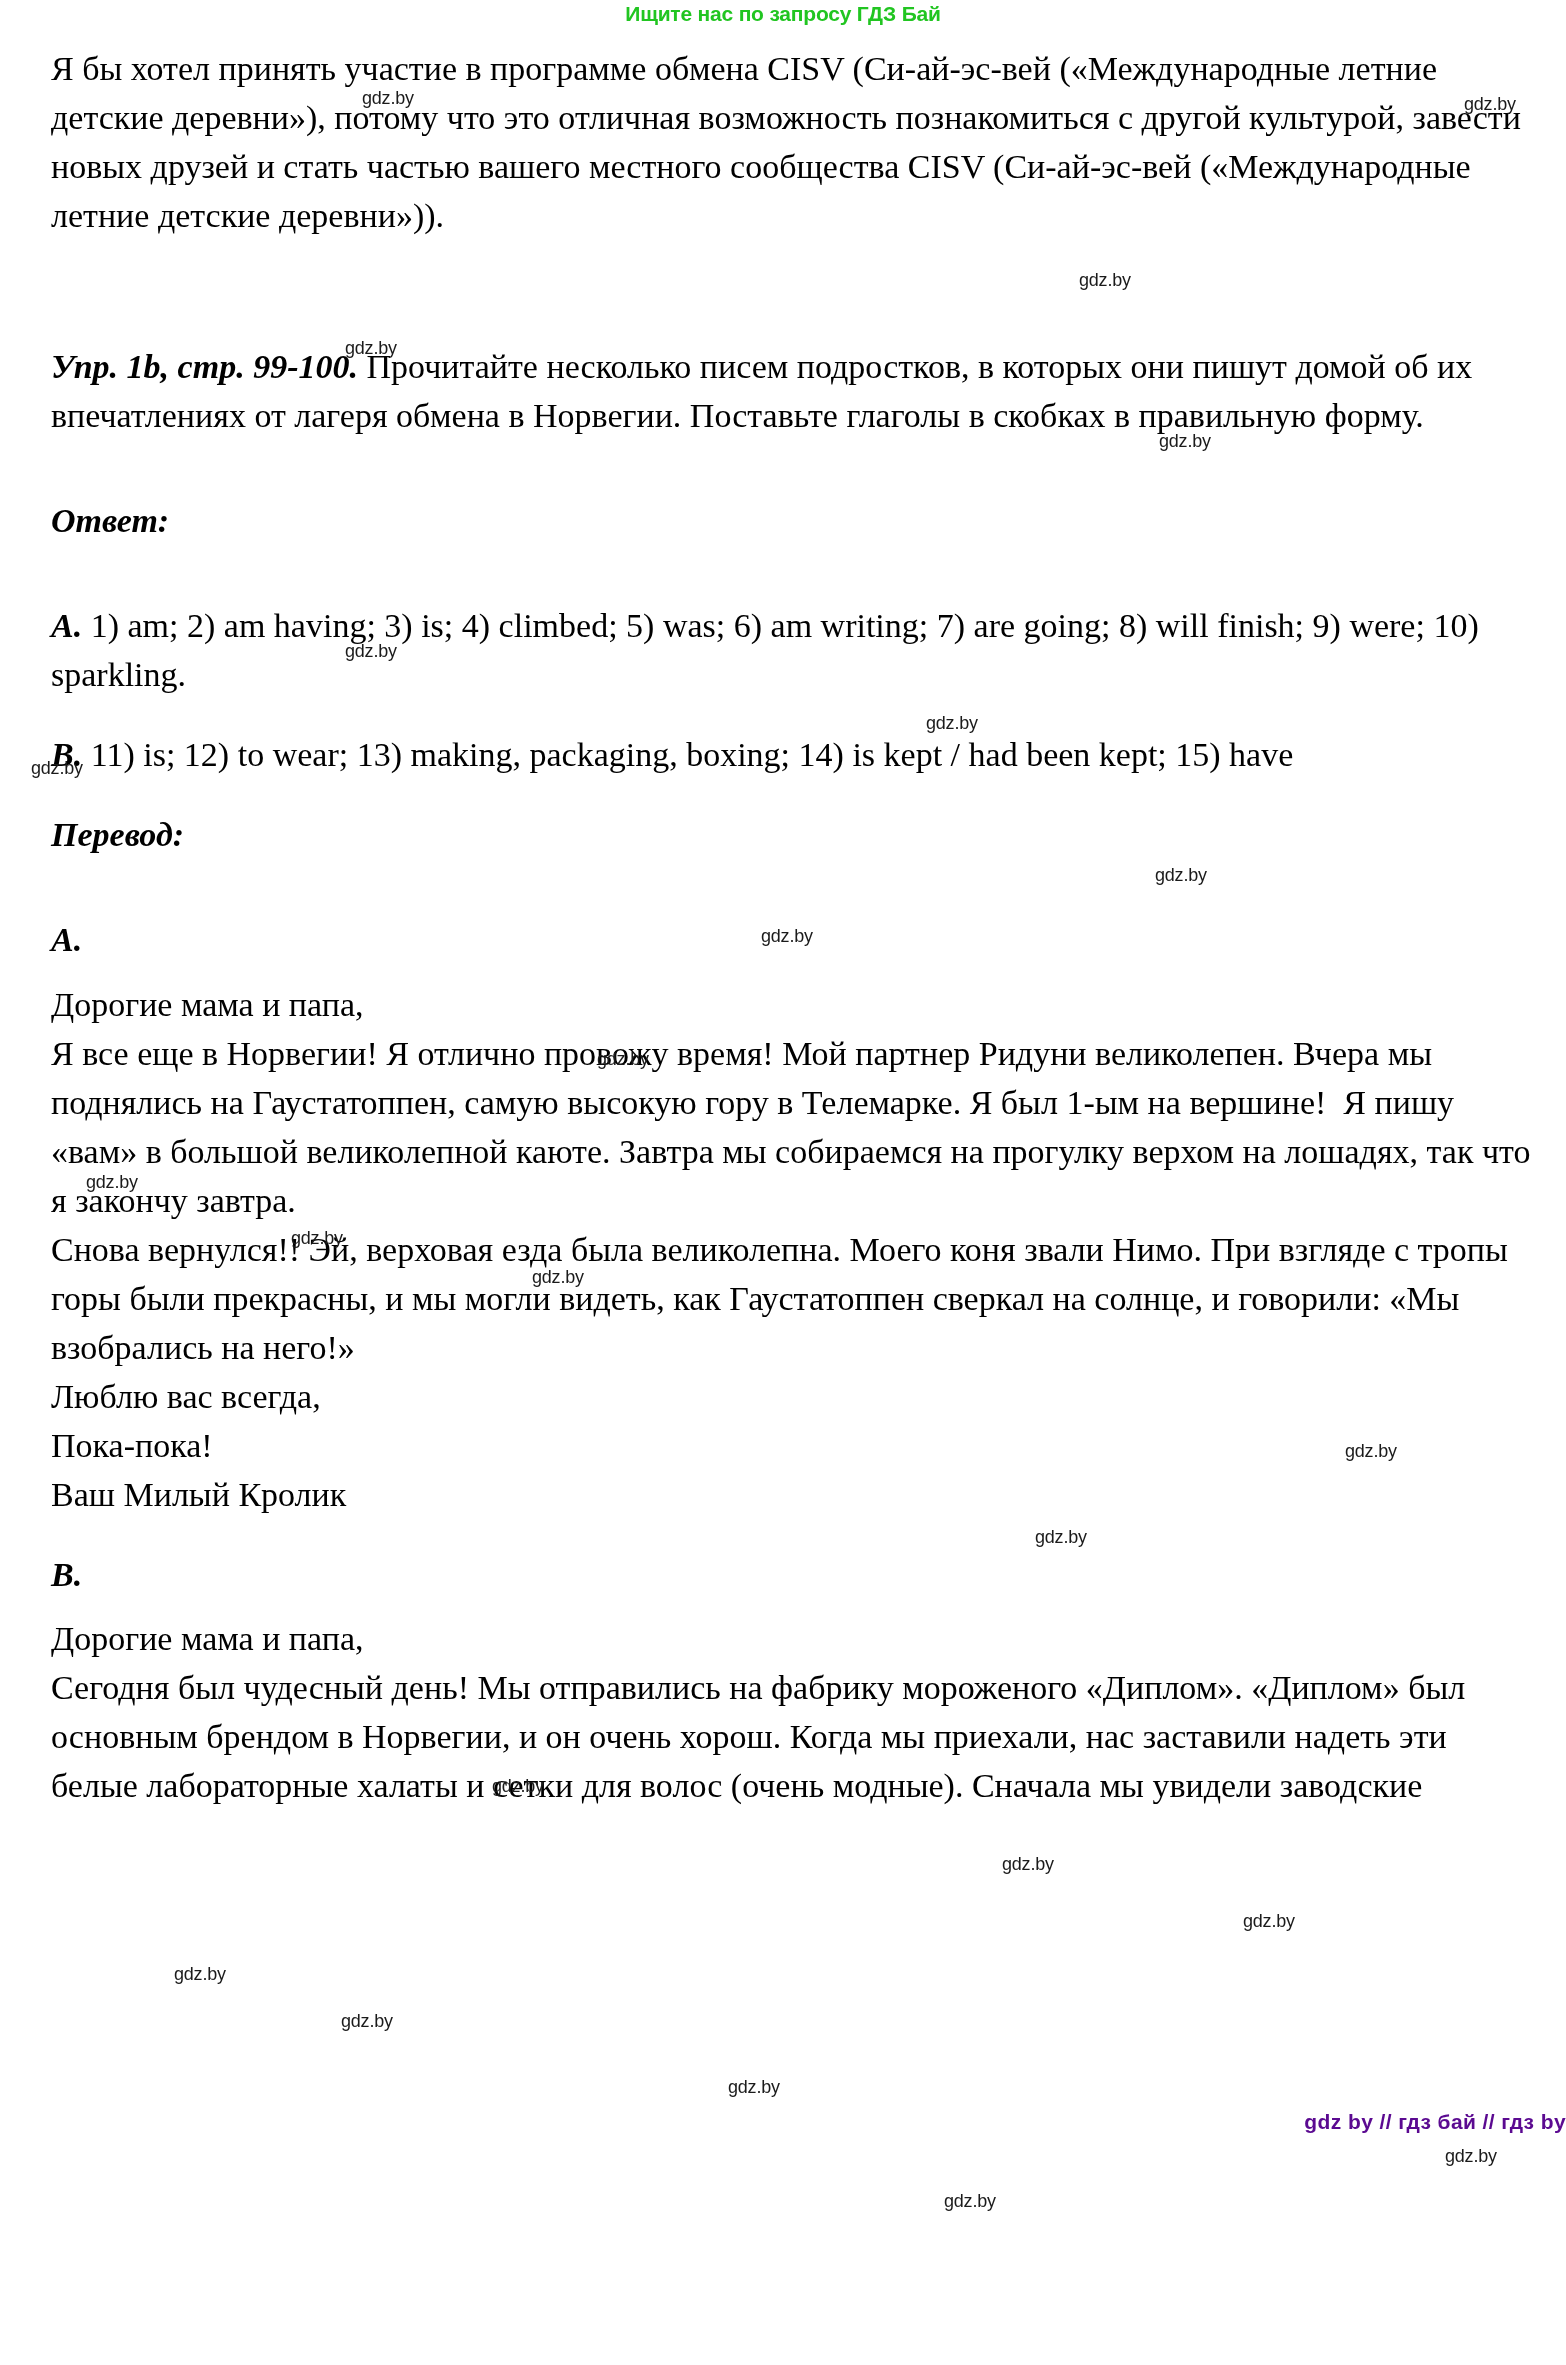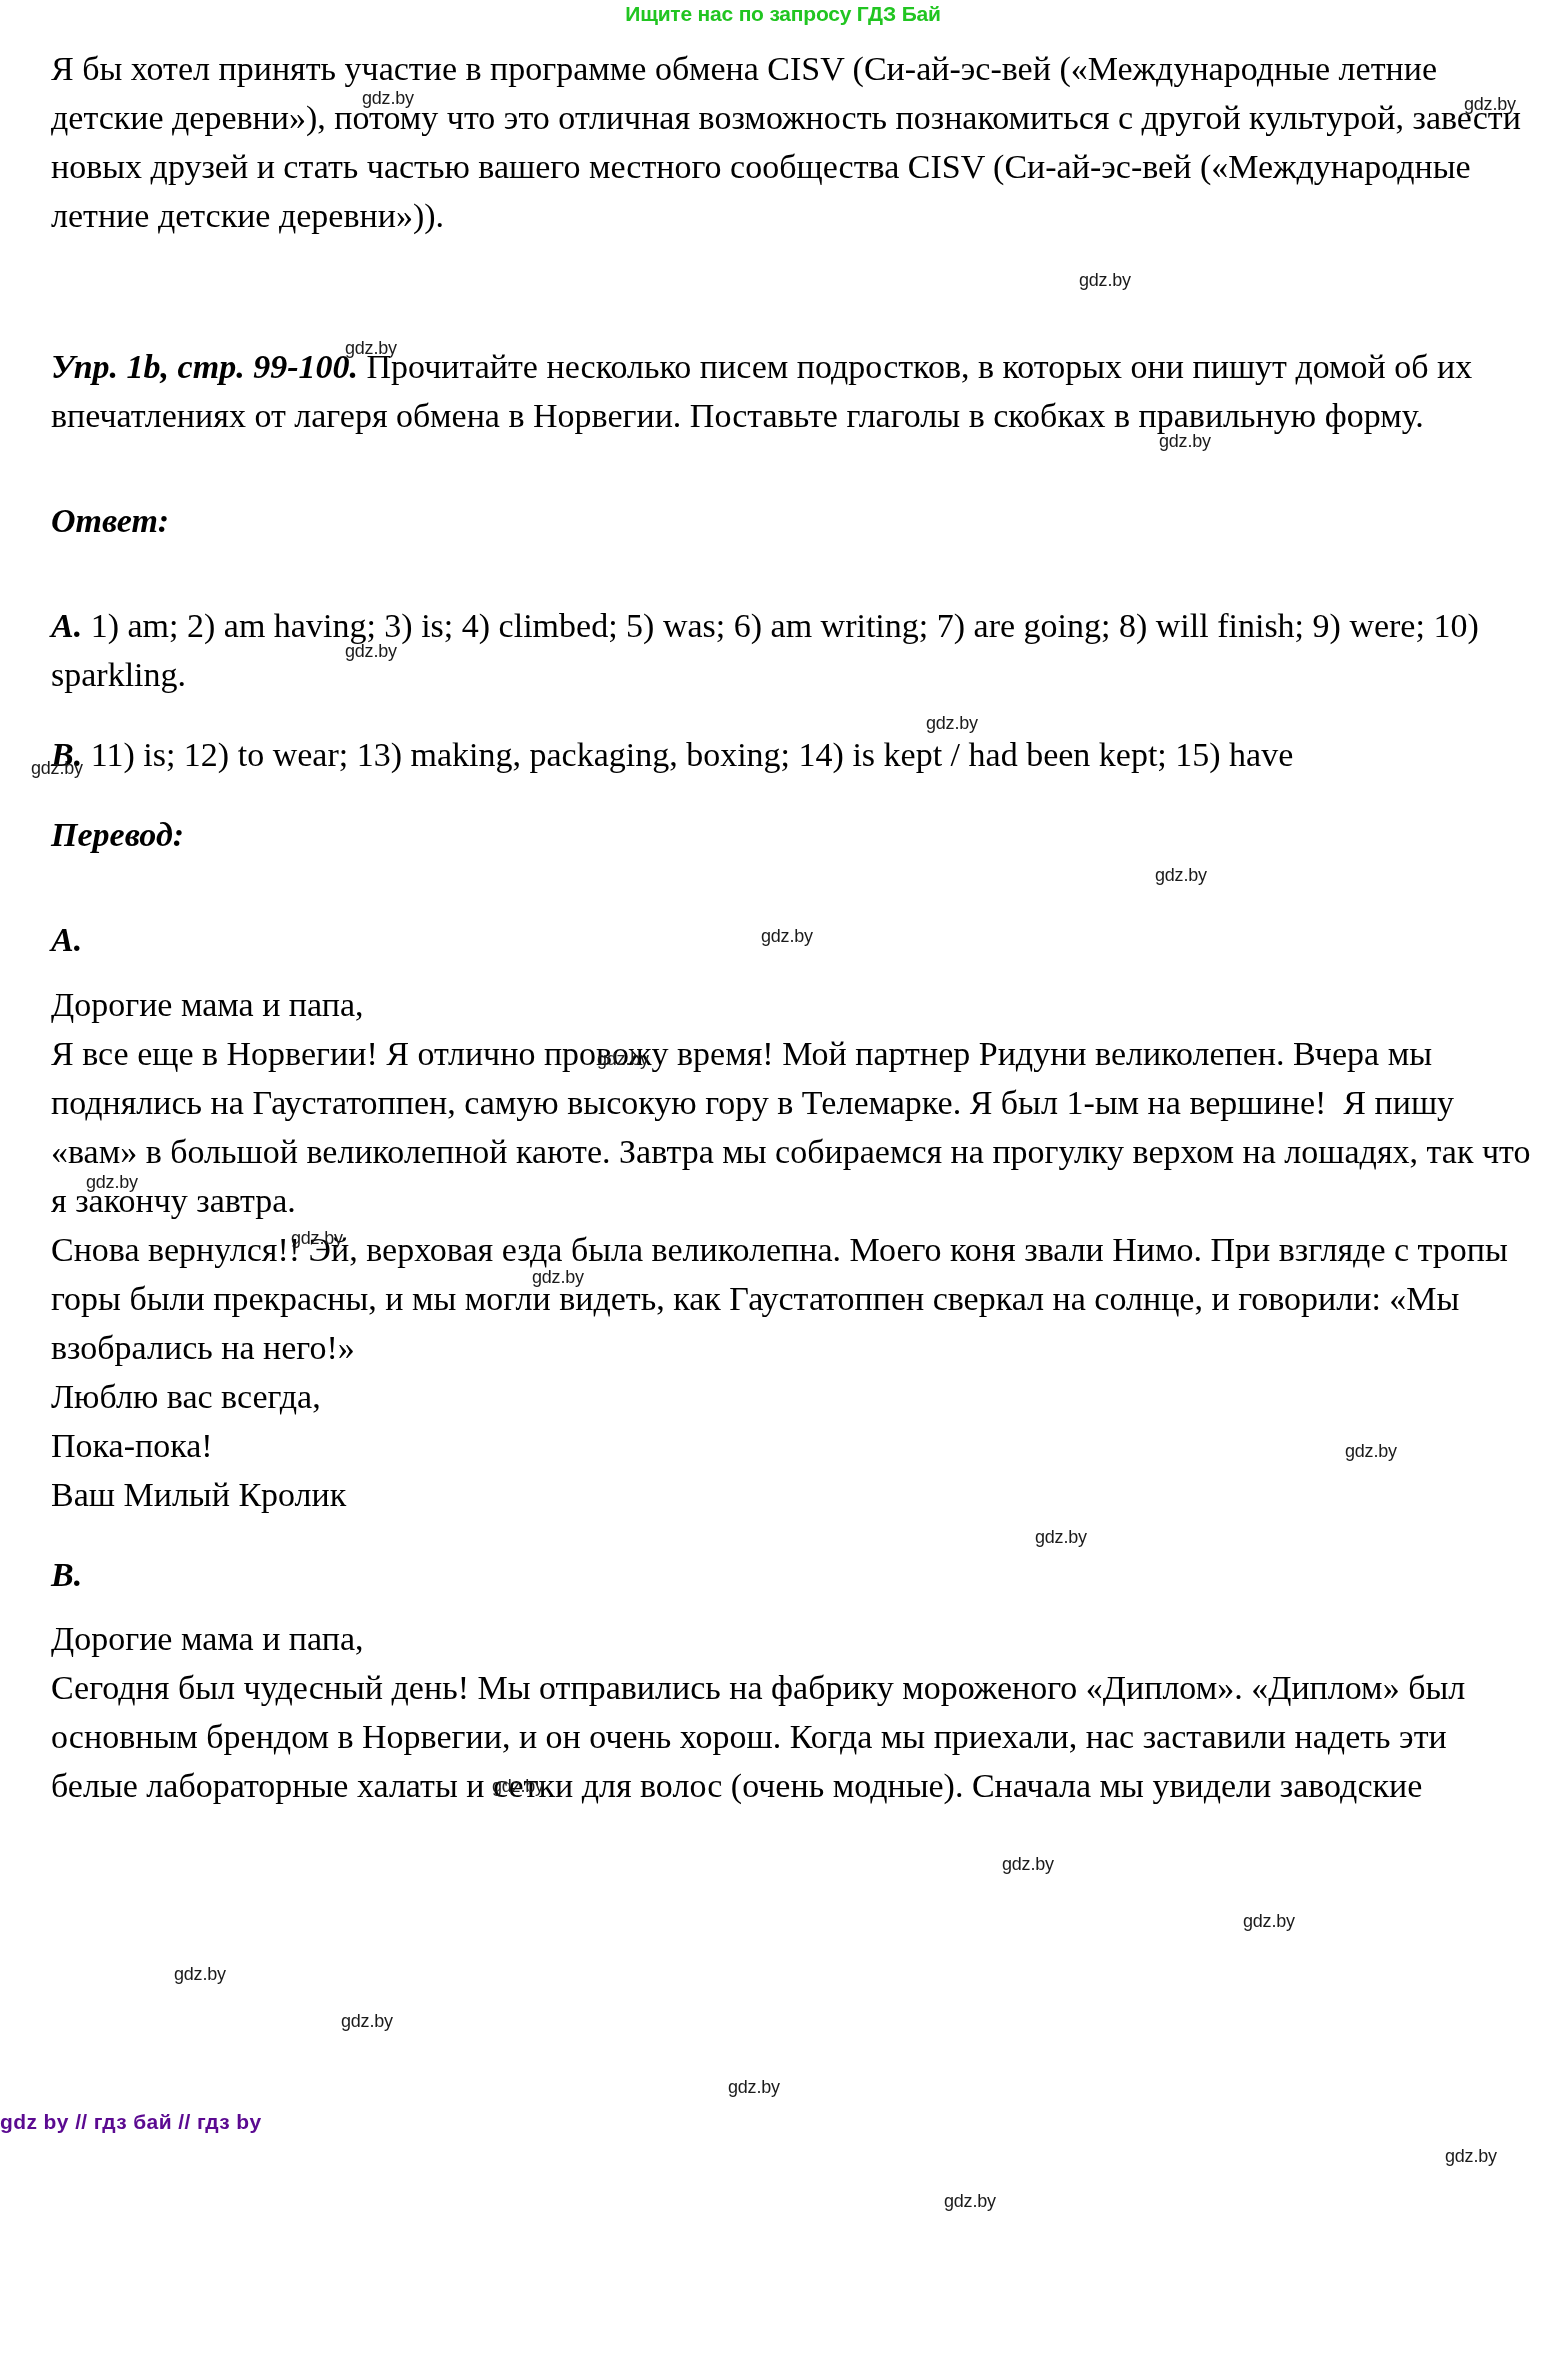--- a/index.html
+++ b/index.html
@@ -35,21 +35,21 @@
     color: #21c521;
     letter-spacing: -0.2px;
   }
 
   
   .footer-banner {
     position: absolute;
     bottom: 6.3px;
     left: 0;
     width: 1566px;
-    text-align: left;
+    text-align: right;
     font-family: "Liberation Sans", "DejaVu Sans", sans-serif;
     font-weight: bold;
     font-size: 21px;
     color: #5b0a91;
     letter-spacing: 0.4px;
   }
 
   
   .content {
     position: absolute;

